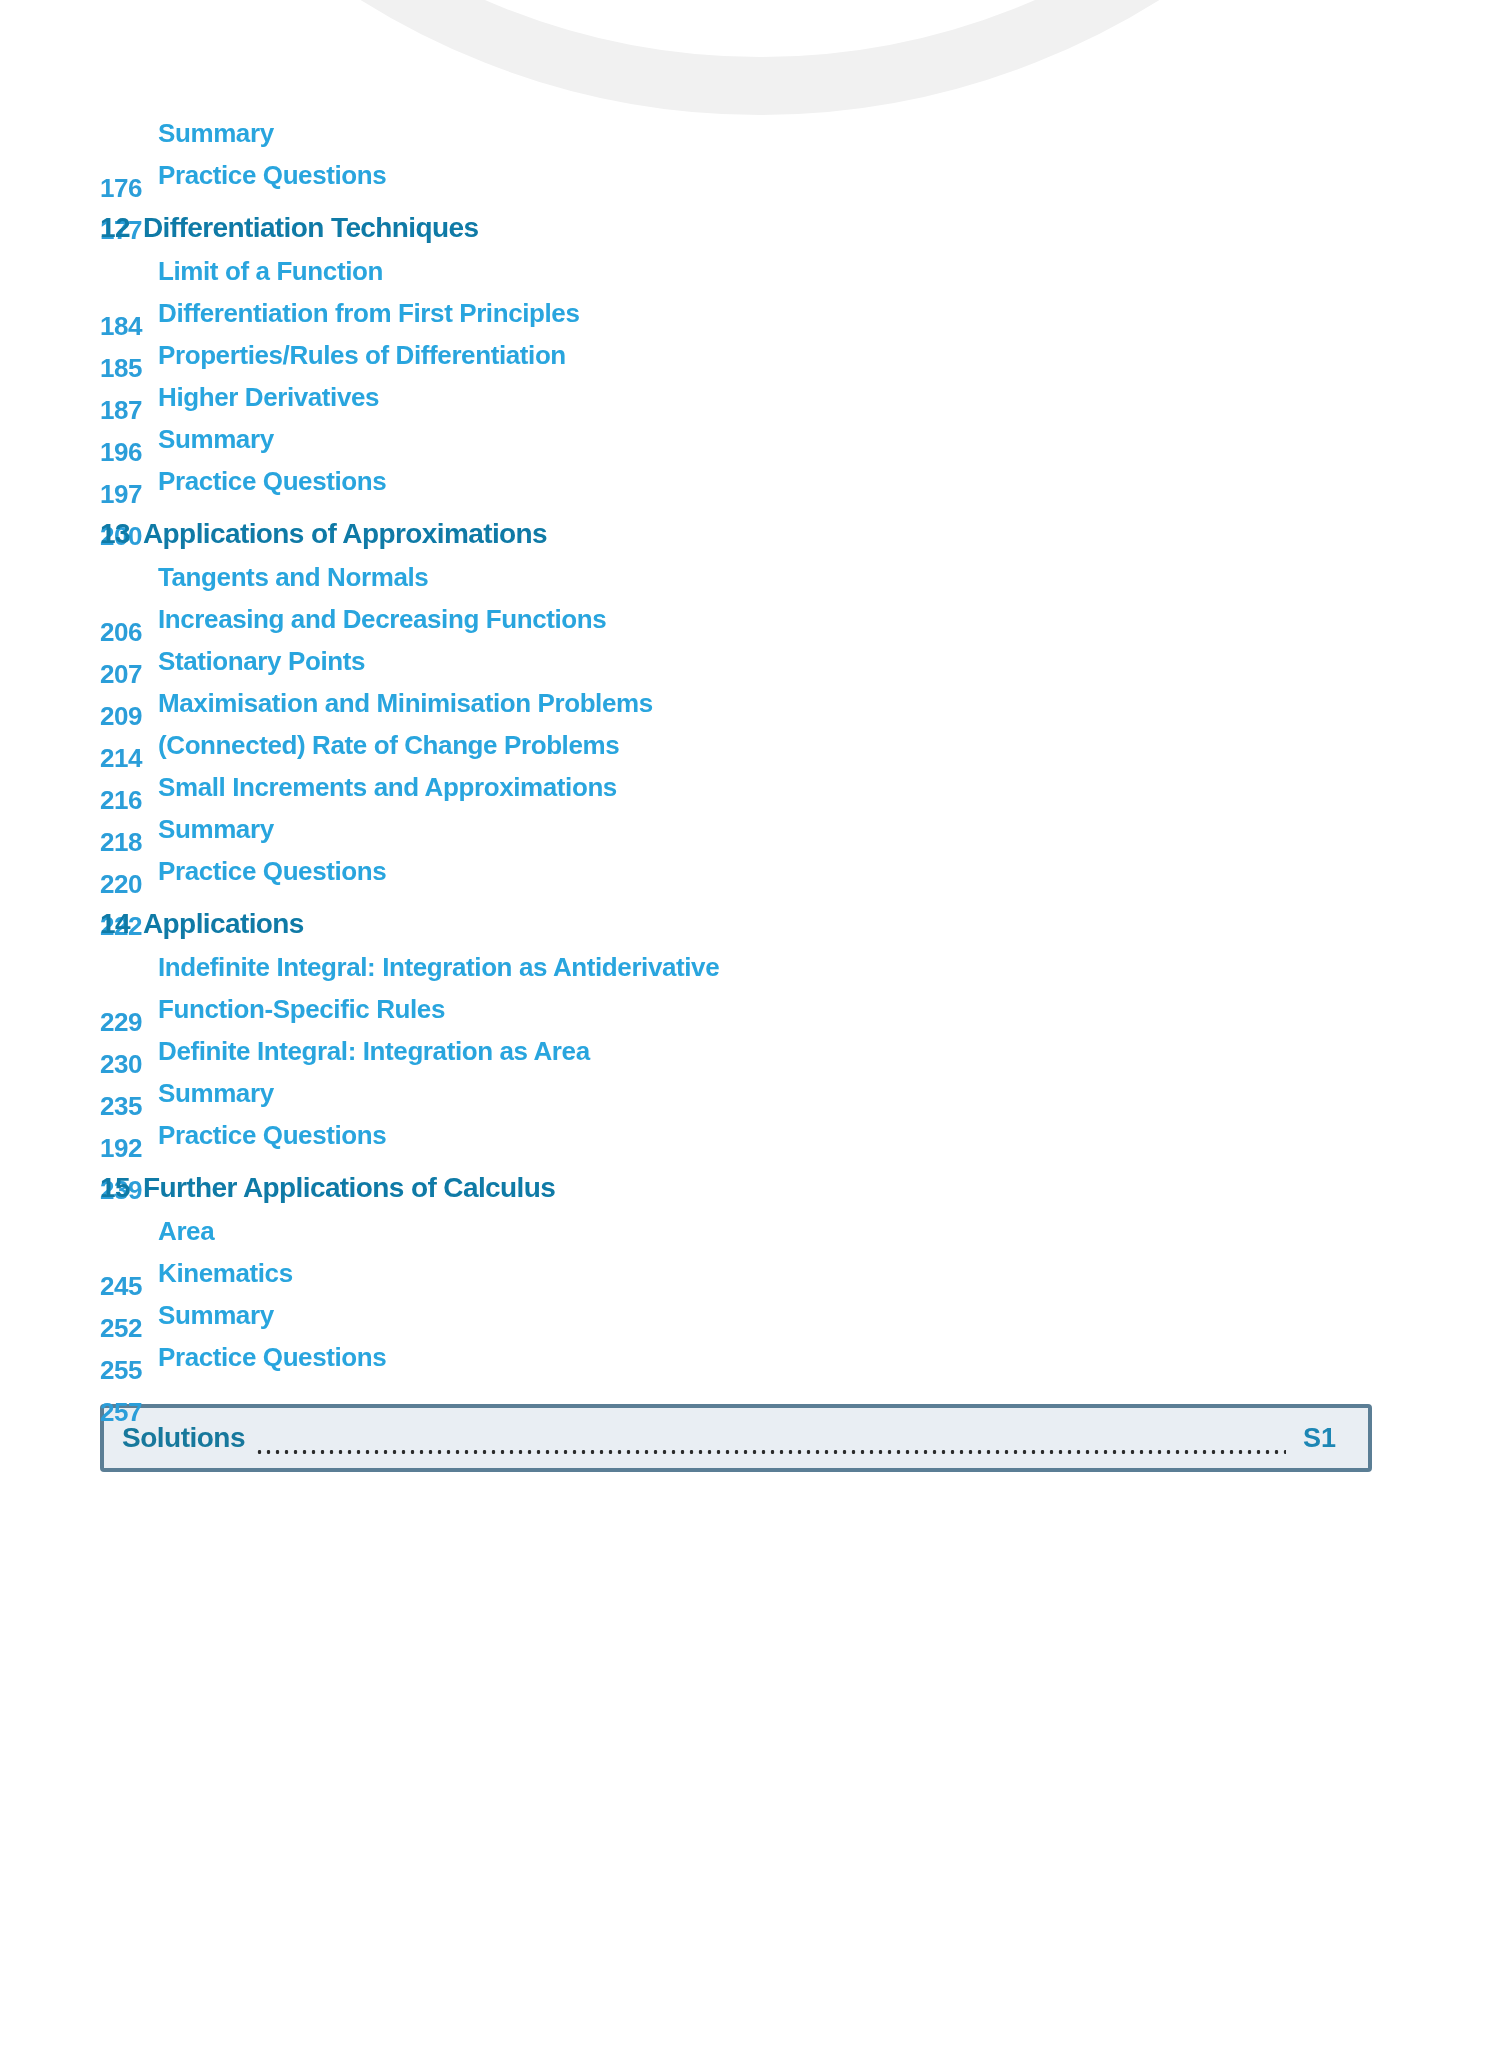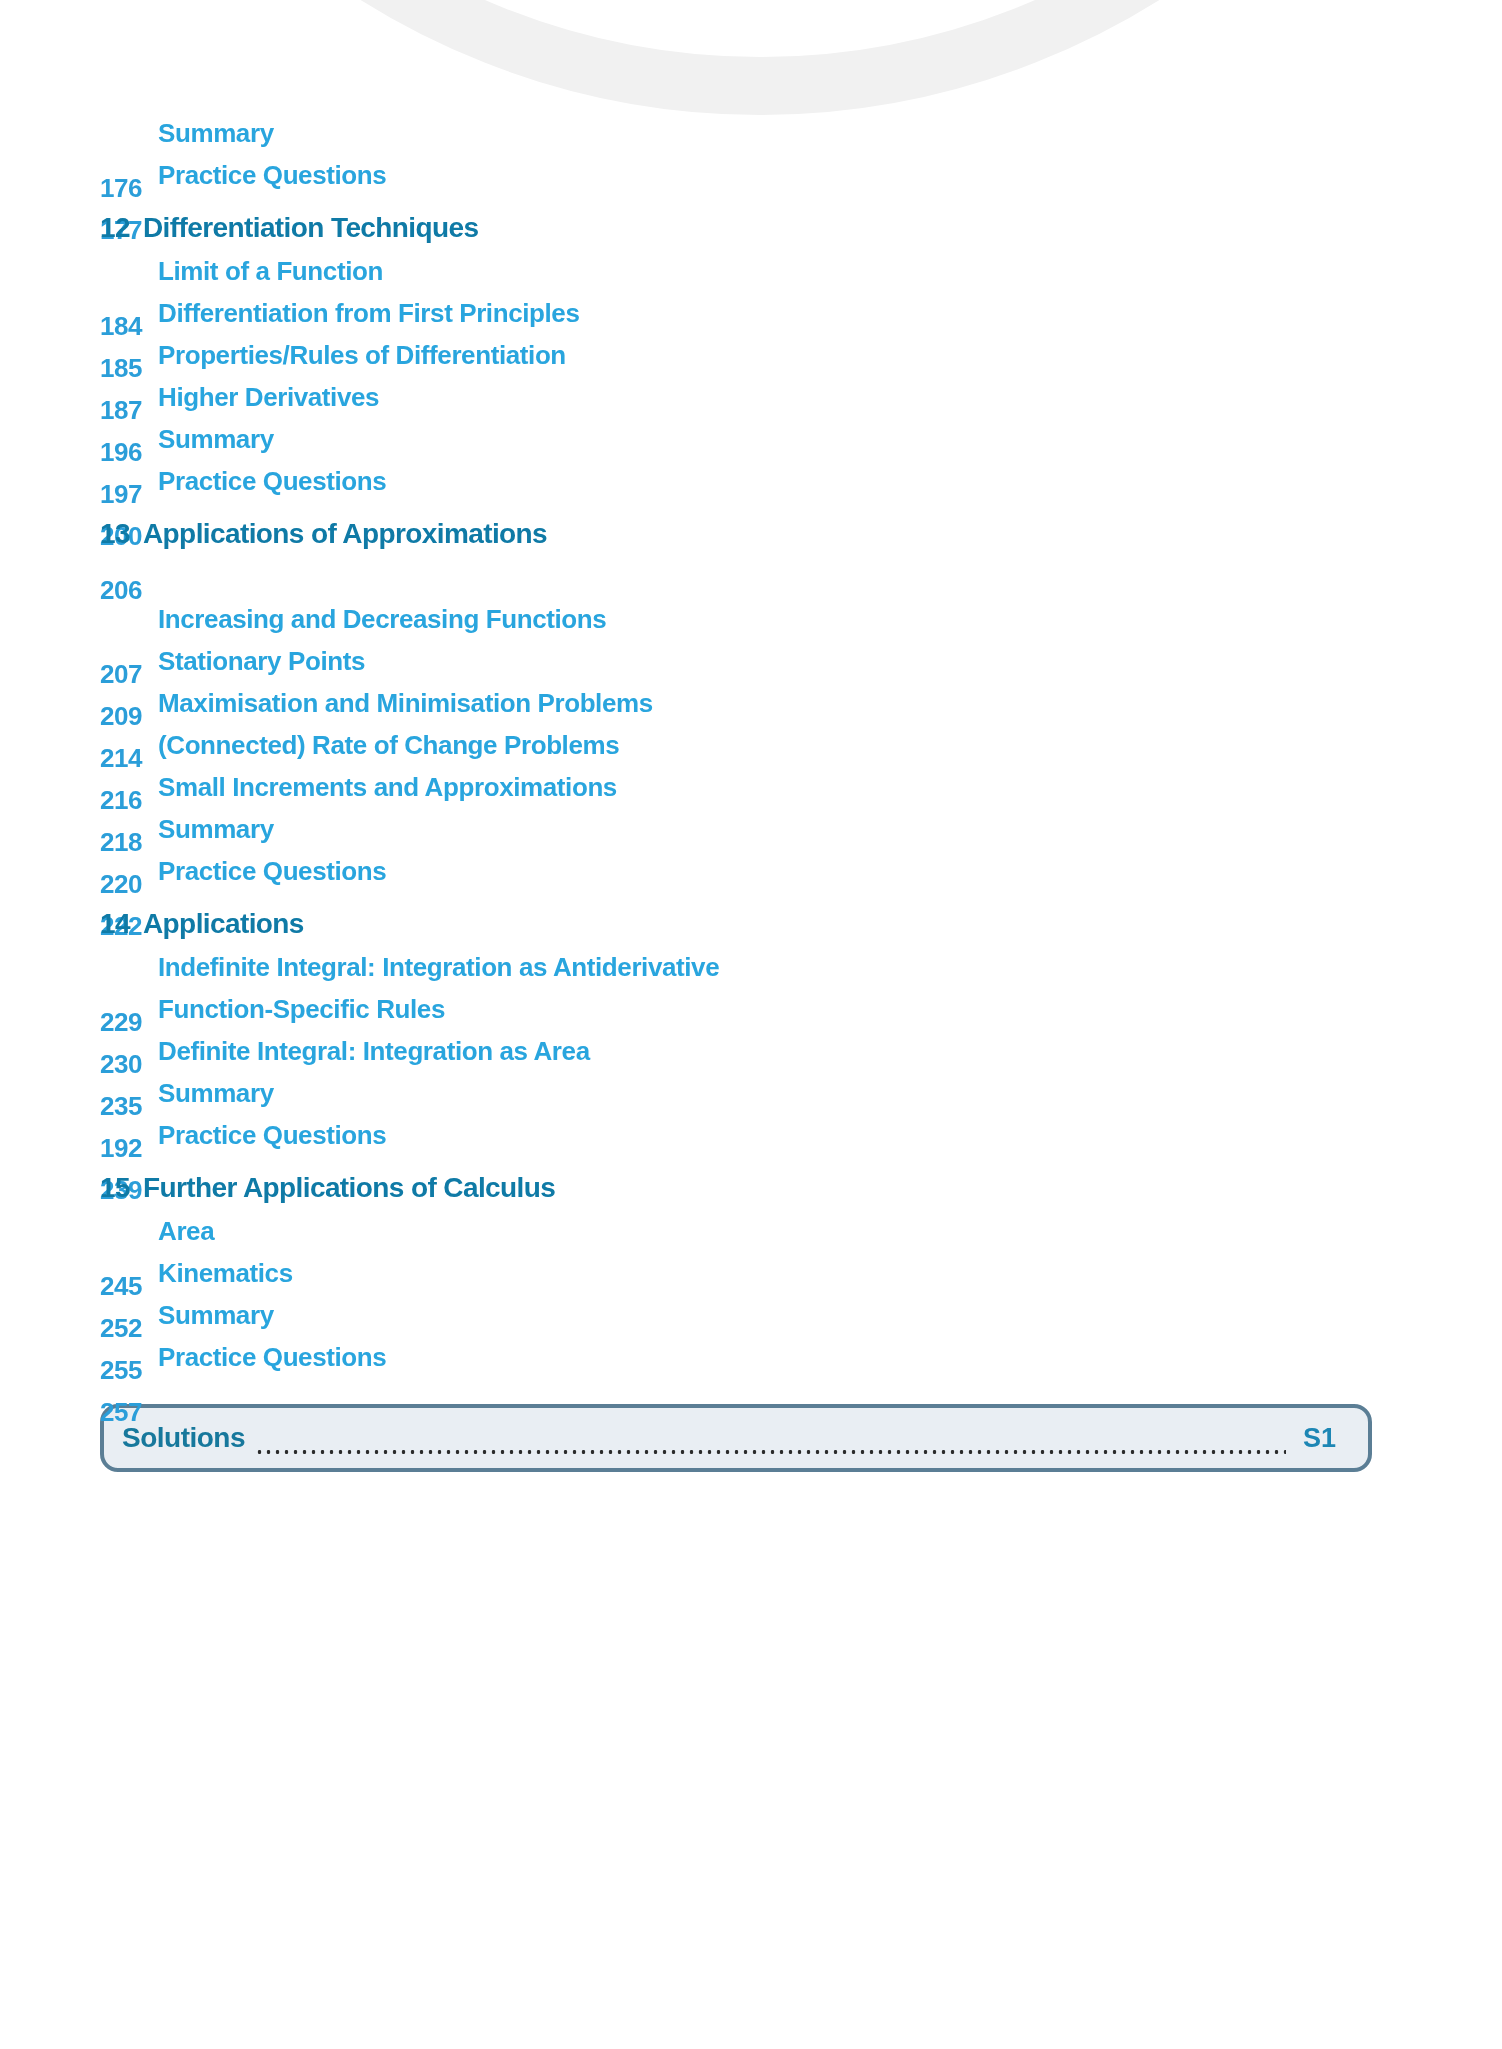--- a/index.html
+++ b/index.html
@@ -82,21 +82,21 @@
     letter-spacing: -0.6px;
     white-space: nowrap;
   }
   .solutions-box {
     box-sizing: border-box;
     margin-top: 26px;
     width: 1272px;
     height: 68px;
     background: #e9eef3;
     border: 4px solid #5b7e95;
-    border-radius: 18px;
+    border-radius: 4px;
     display: flex;
     align-items: baseline;
     padding: 0 32px 0 18px;
     line-height: 60px;
   }
   .solutions-label {
     color: #17789c;
     font-weight: bold;
     font-size: 28px;
     letter-spacing: -0.5px;
@@ -160,20 +160,21 @@
       <div class="toc-row">
         <span class="entry-label">Practice Questions</span>
         <span class="leader"></span>
         <span class="page-number">200</span>
       </div>
       <div class="chapter-row">
         <span class="chapter-number">13</span>
         <span class="chapter-title">Applications of Approximations</span>
       </div>
       <div class="toc-row">
+        <span class="entry-label">Tangents and Normals</span>
         <span class="leader"></span>
         <span class="page-number">206</span>
       </div>
       <div class="toc-row">
         <span class="entry-label">Increasing and Decreasing Functions</span>
         <span class="leader"></span>
         <span class="page-number">207</span>
       </div>
       <div class="toc-row">
         <span class="entry-label">Stationary Points</span>

